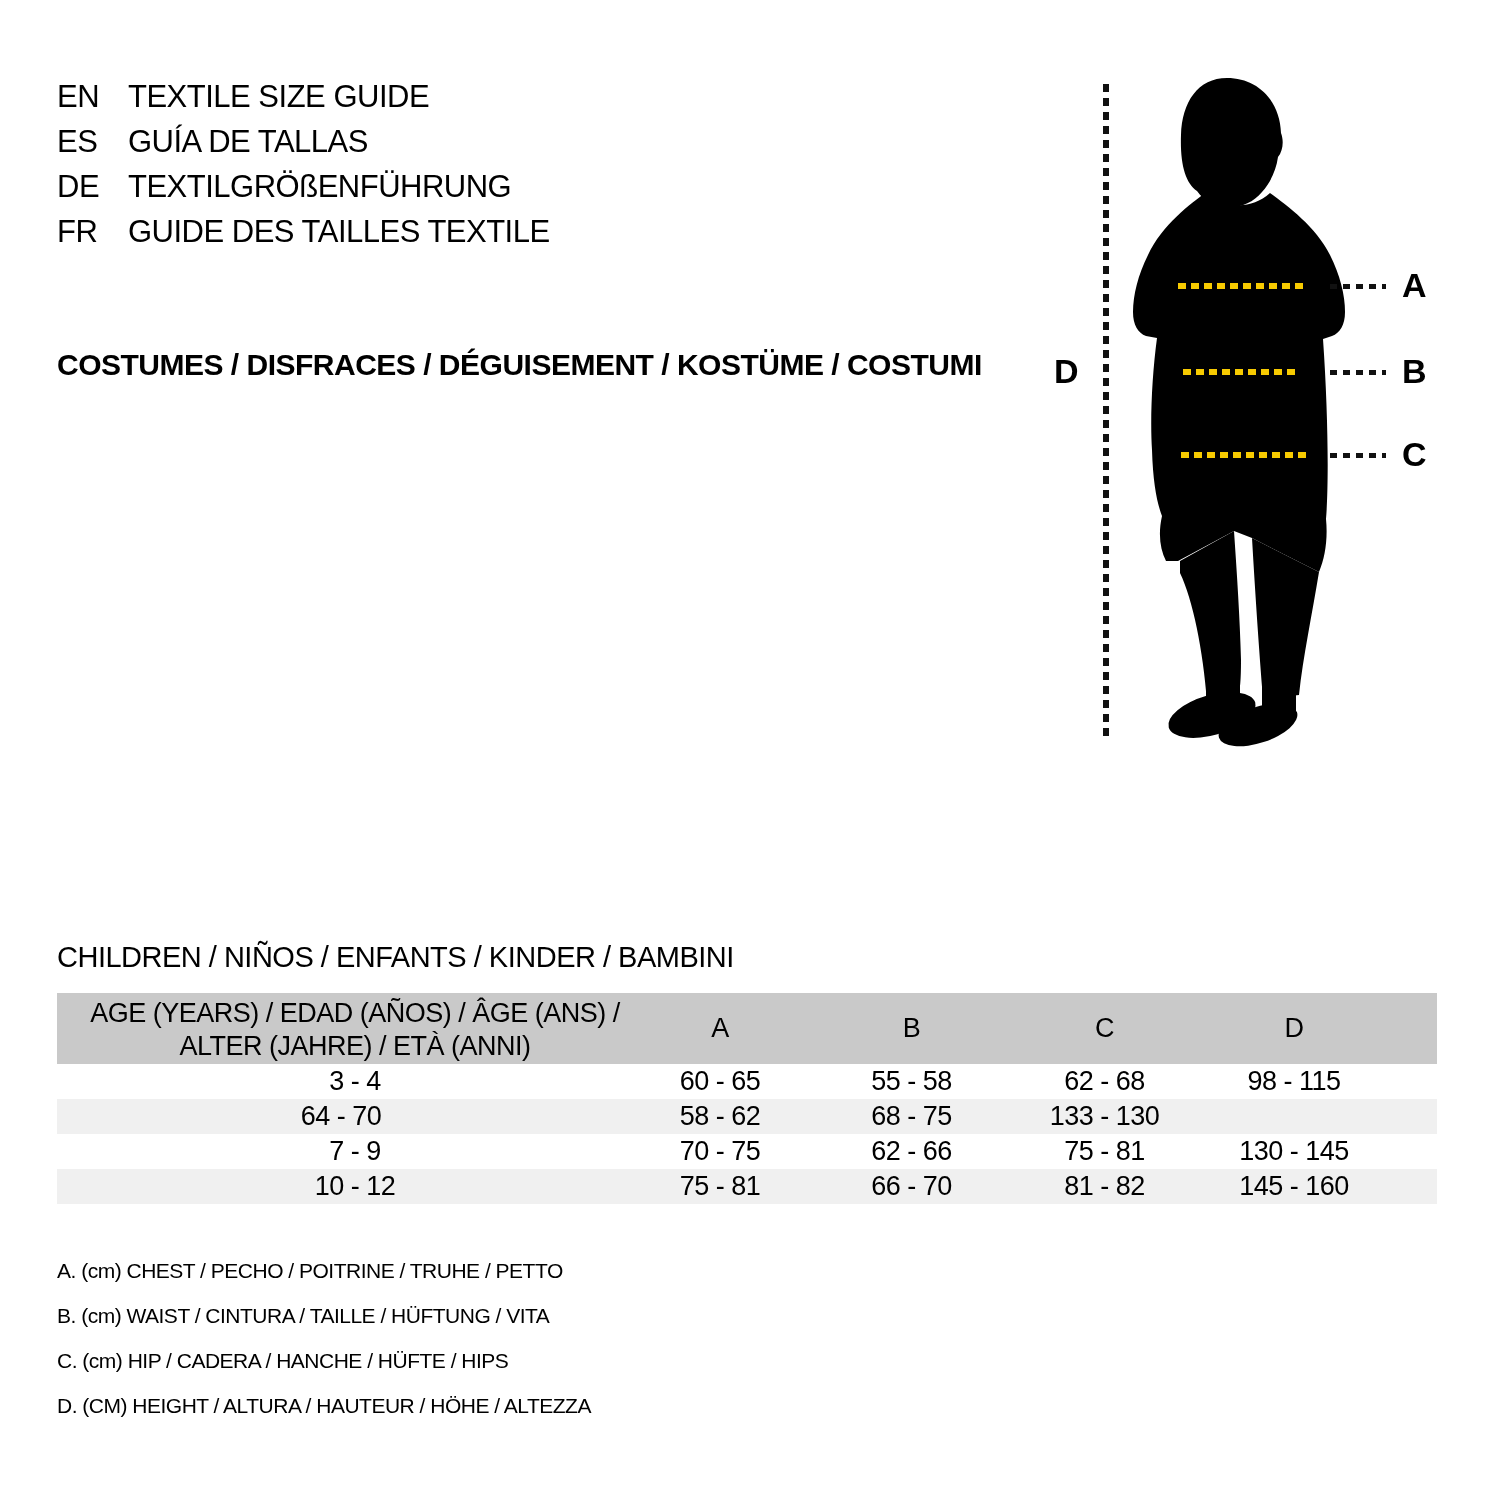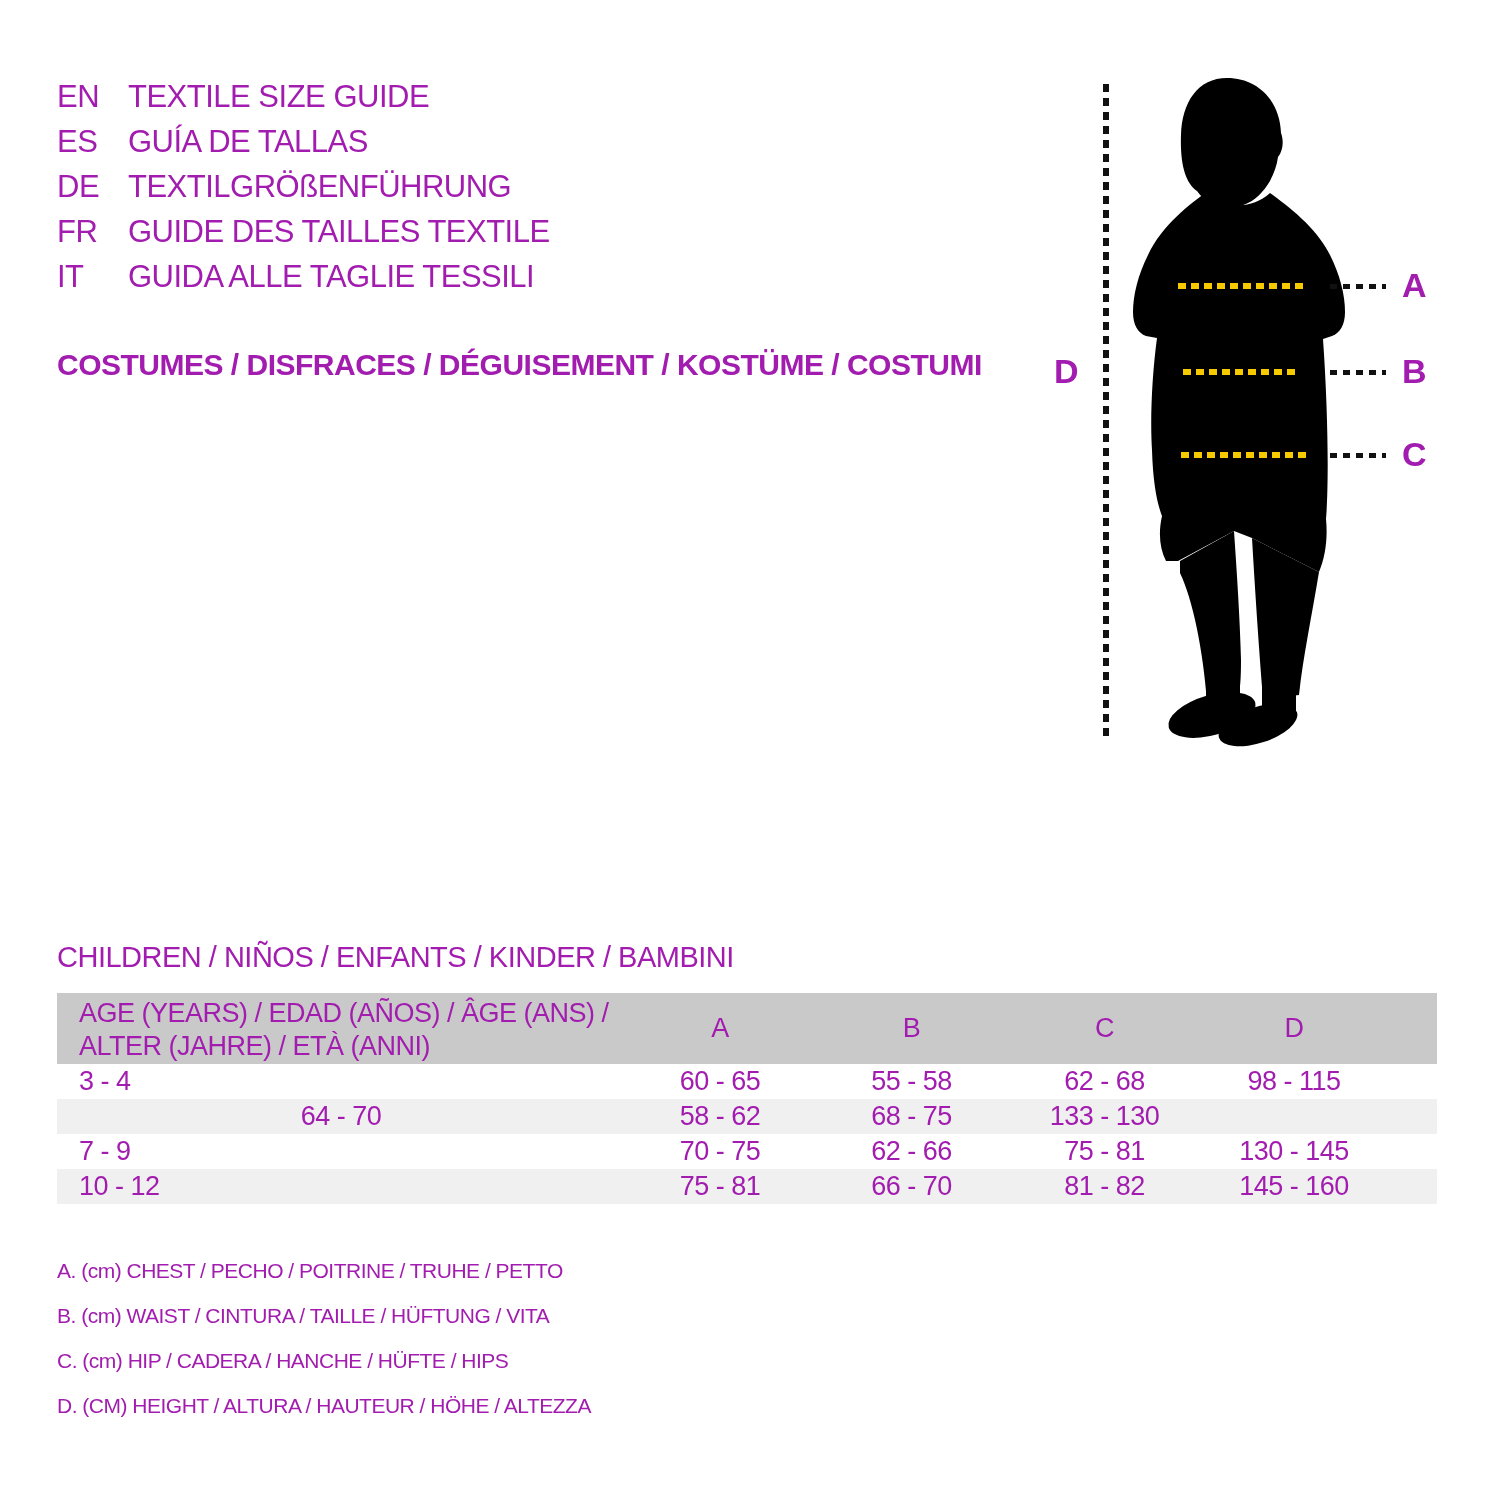--- a/index.html
+++ b/index.html
@@ -1,21 +1,21 @@
 <!DOCTYPE html>
 <html><head>
 <meta charset="utf-8">
 <style>
   html,body{margin:0;padding:0;background:#ffffff;}
   .page{
     position:relative;
     width:1501px;height:1500px;
     background:#ffffff;
     font-family:"Liberation Sans","DejaVu Sans",sans-serif;
-    color:#a21caf;
+    color:#000000;
     overflow:hidden;
   }
   
   .lang-list{position:absolute;left:57px;top:74px;}
   .lang-row{display:flex;height:45px;align-items:center;font-size:31px;font-weight:500;letter-spacing:-0.5px;}
   .lang-code{width:71px;flex:0 0 71px;}
   .costumes-title{
     position:absolute;left:57px;top:348px;
     font-size:30px;font-weight:700;letter-spacing:-0.5px;white-space:nowrap;
   }
@@ -50,21 +50,21 @@
     position:absolute;left:57px;top:941px;
     font-size:29px;font-weight:500;letter-spacing:-0.5px;white-space:nowrap;
   }
   .size-table{
     position:absolute;left:57px;top:993px;width:1380px;
     font-size:27px;letter-spacing:-0.5px;
   }
   .t-row{display:grid;grid-template-columns:568px 190px 193px 193px 186px;align-items:center;height:35px;}
   .t-head{height:71px;background:#c9c9c9;}
   .t-head .cell-age{line-height:33px;padding-top:2px;}
-  .cell-age{padding-left:22px;text-align:left;}
+  .cell-age{padding-left:28px;text-align:center;}
   .cell-num{text-align:center;}
   .row-alt{background:#f0f0f0;}
   
   .legend{position:absolute;left:57px;top:1248px;}
   .legend-row{height:45px;display:flex;align-items:center;font-size:21px;font-weight:400;letter-spacing:-0.5px;white-space:nowrap;}
 </style>
 </head>
 <body>
 
 <div class="page">
@@ -78,24 +78,20 @@
       <span class="lang-code">ES</span>
       <span>GUÍA DE TALLAS</span>
     </div>
     <div class="lang-row">
       <span class="lang-code">DE</span>
       <span>TEXTILGRÖßENFÜHRUNG</span>
     </div>
     <div class="lang-row">
       <span class="lang-code">FR</span>
       <span>GUIDE DES TAILLES TEXTILE</span>
-    </div>
-    <div class="lang-row">
-      <span class="lang-code">IT</span>
-      <span>GUIDA ALLE TAGLIE TESSILI</span>
     </div>
   </div>
 
   <div class="costumes-title">COSTUMES / DISFRACES / DÉGUISEMENT / KOSTÜME / COSTUMI</div>
 
   <div class="v-dashline"></div>
 
   <svg class="figure-svg" viewBox="0 0 350 675" xmlns="http://www.w3.org/2000/svg" aria-hidden="true">
     <g fill="#000000">
 

